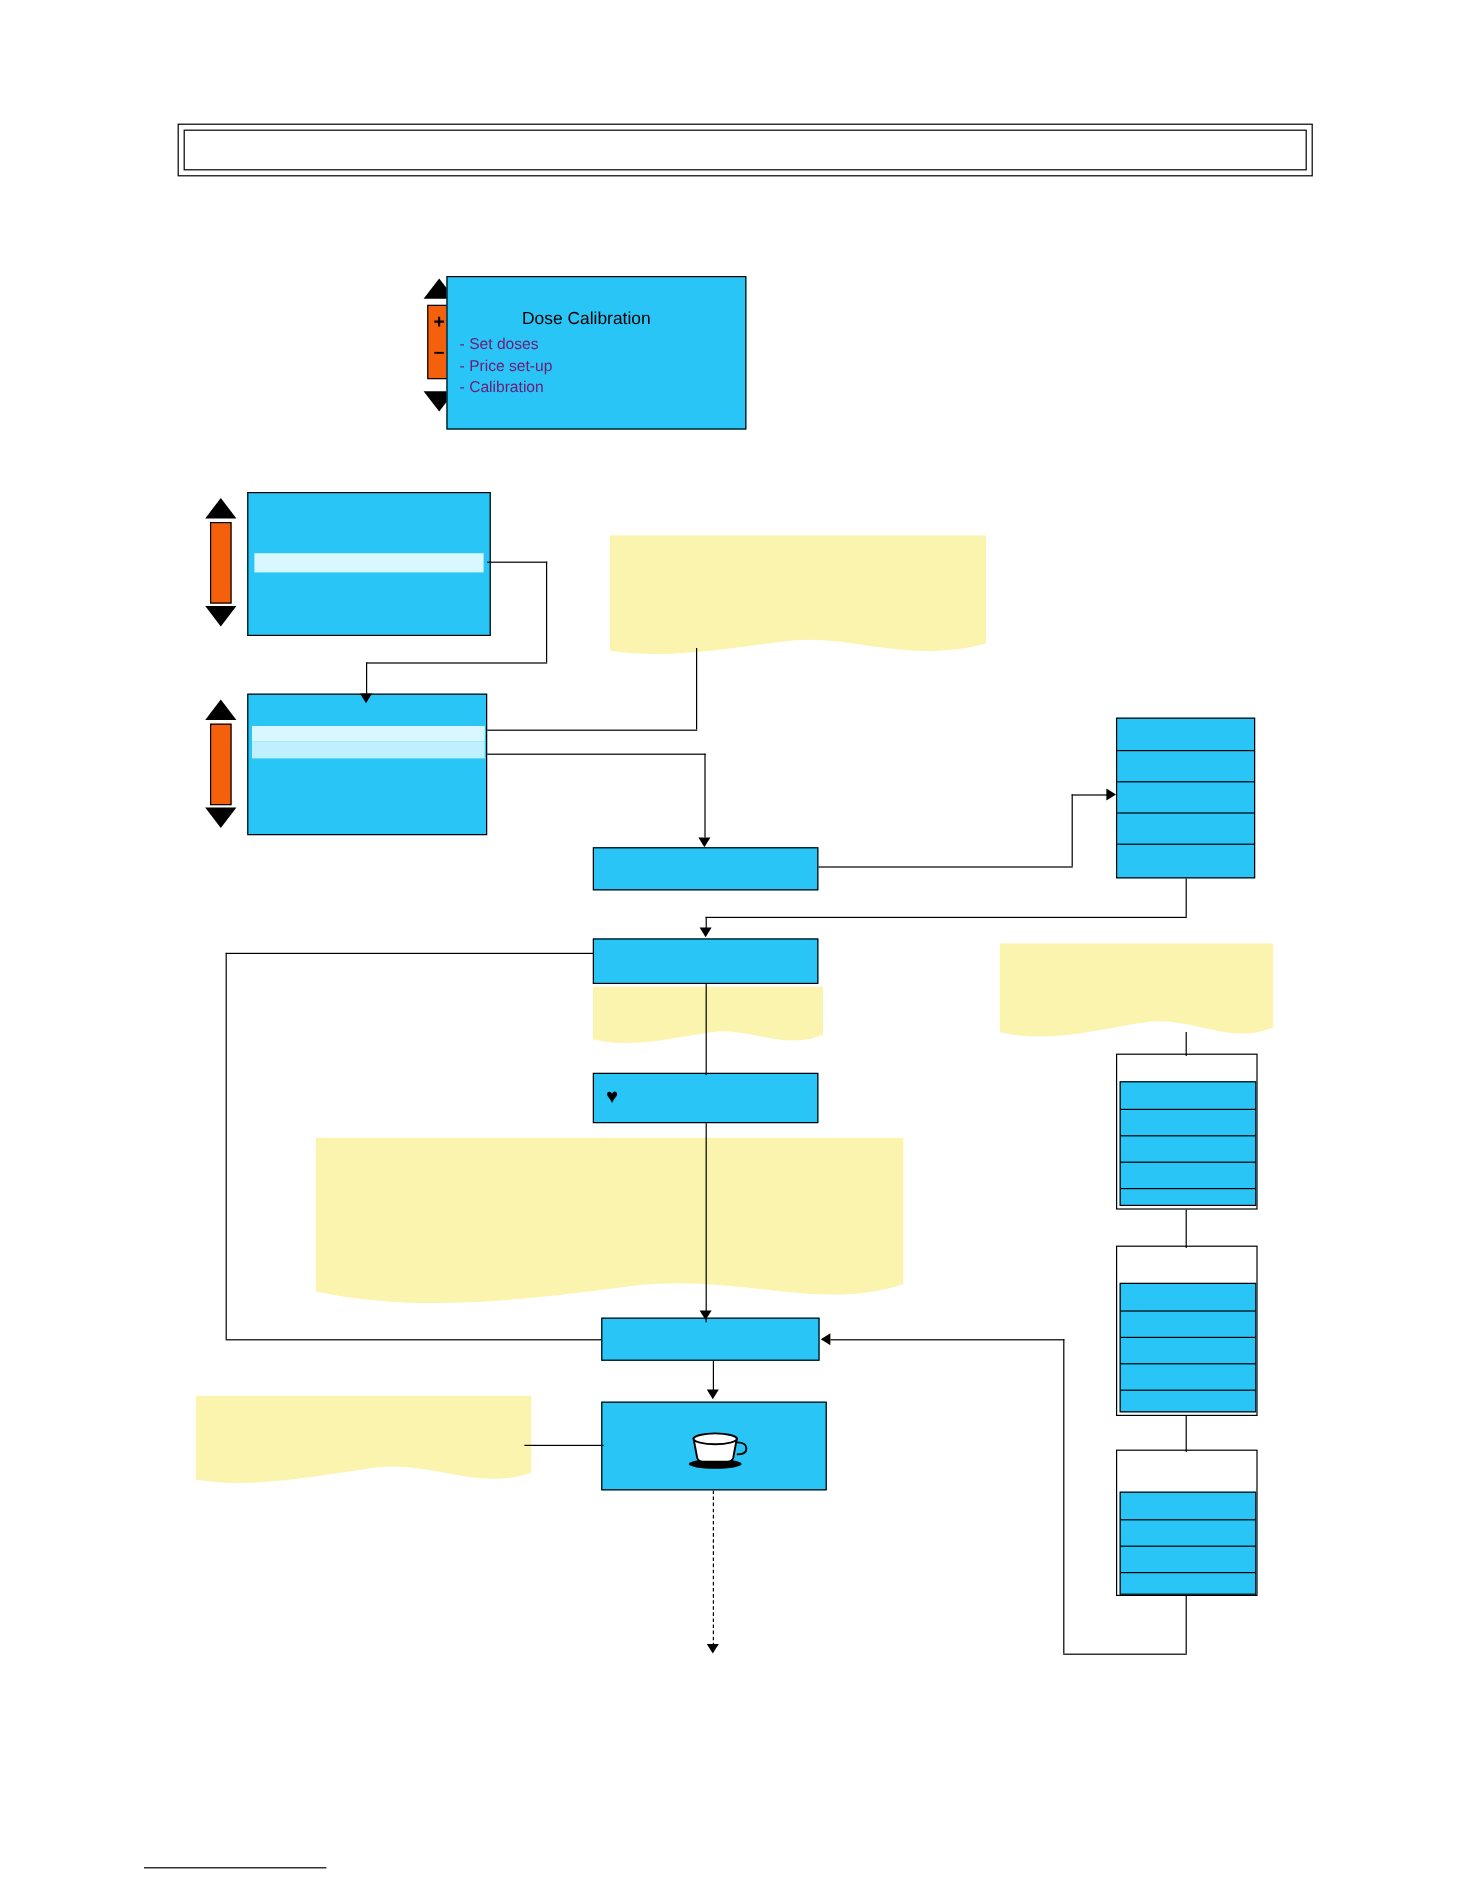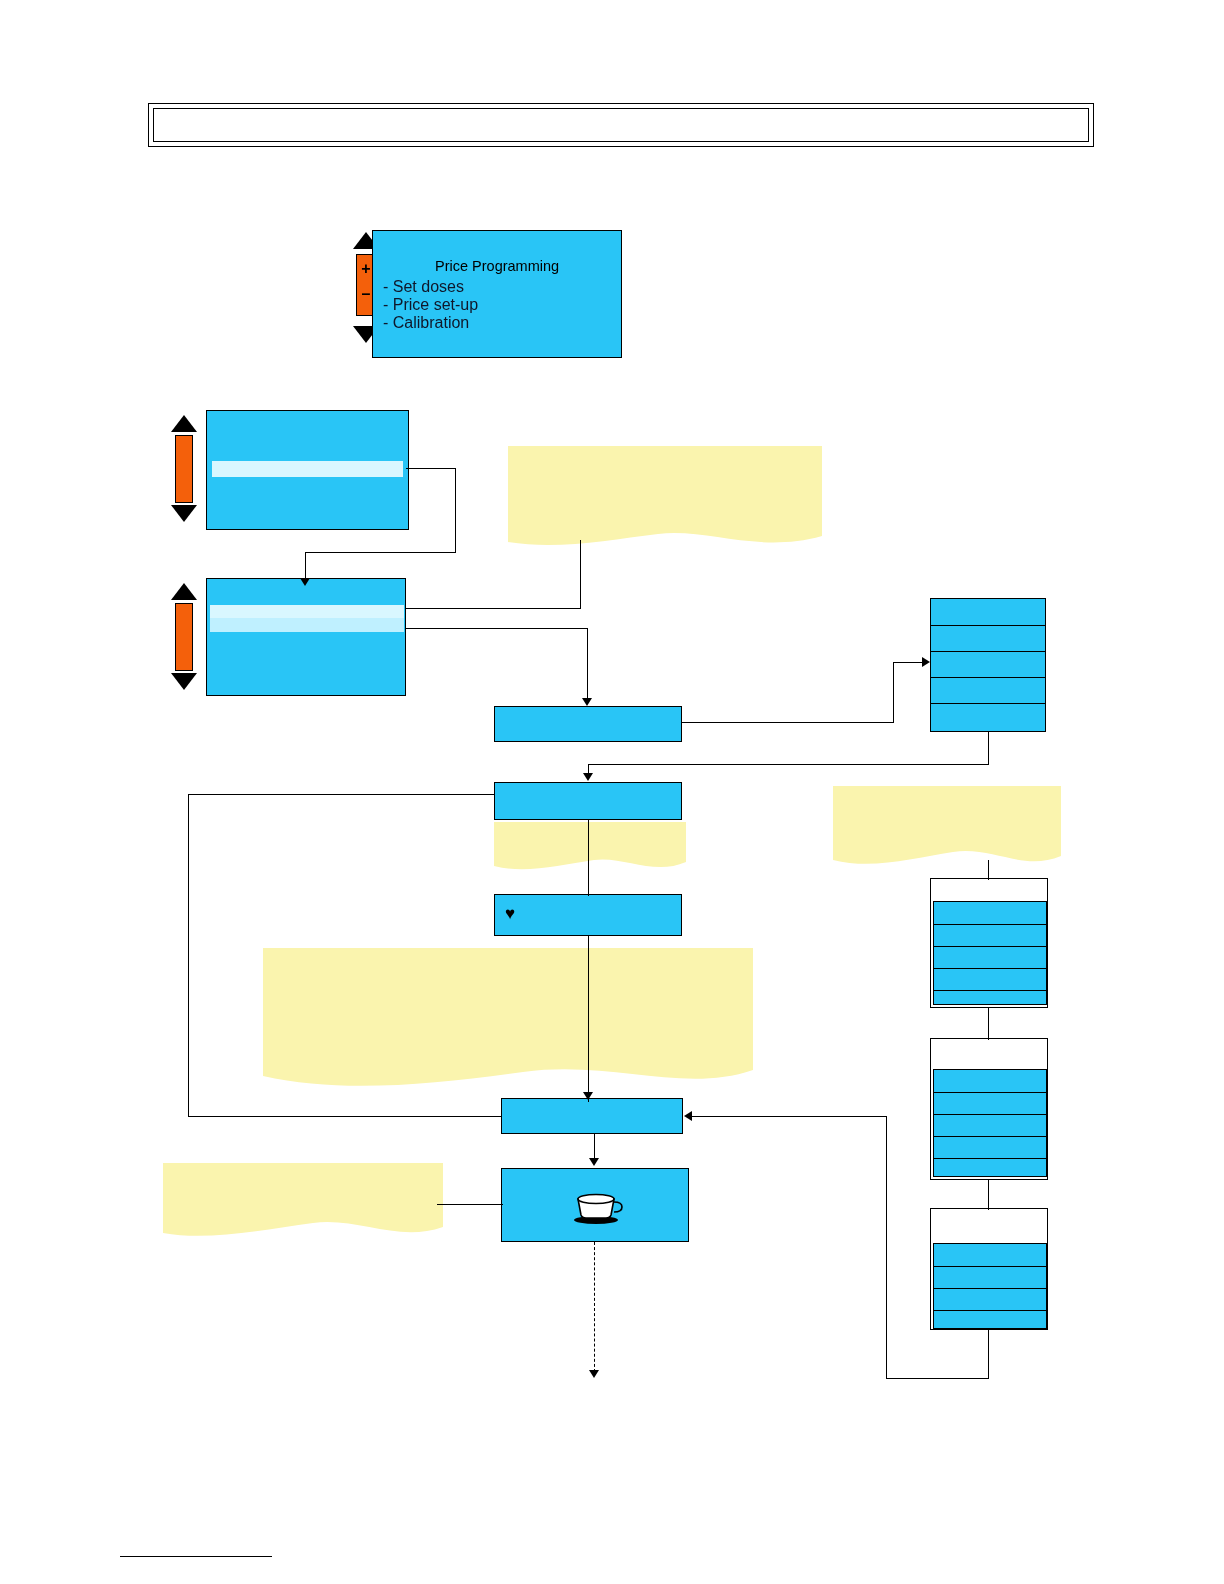--- a/index.html
+++ b/index.html
@@ -11,21 +11,21 @@
     border:1px solid #000;background:#ffffff;box-sizing:border-box;}
   .header-bar-inner{position:absolute;left:4px;top:4px;right:4px;bottom:4px;
     border:1px solid #000;background:#ffffff;box-sizing:border-box;}
   .header-bar-text{position:absolute;left:10px;top:6px;font-size:13px;color:#000;}
 
   
   .lcd{position:absolute;background:#29c5f6;border:1px solid #000;box-sizing:border-box;}
   .lcd-plain{position:absolute;background:#29c5f6;border:1px solid #000;box-sizing:border-box;}
   .white-box{position:absolute;background:#ffffff;border:1px solid #000;box-sizing:border-box;}
 
-  .lcd-text{position:absolute;color:#0f172a;font-size:16px;white-space:pre;line-height:18.5px;}
+  .lcd-text{position:absolute;color:#701a75;font-size:13px;white-space:pre;line-height:18.5px;}
   .lcd-title{position:absolute;color:#000;font-size:14.5px;white-space:pre;}
 
   
   .keypad{position:absolute;}
   .keypad .tri-up{position:absolute;width:0;height:0;border-left:13px solid transparent;
     border-right:13px solid transparent;border-bottom:17px solid #000;}
   .keypad .tri-dn{position:absolute;width:0;height:0;border-left:13px solid transparent;
     border-right:13px solid transparent;border-top:17px solid #000;}
   .keypad .bar{position:absolute;background:#f4600b;border:1px solid #000;box-sizing:border-box;}
   .keypad .sign{position:absolute;color:#000;font-size:16px;font-weight:bold;text-align:center;width:100%;}
@@ -73,21 +73,21 @@
   <div class="keypad" style="left:352px;top:232px;width:28px;height:128px;">
     <div class="tri-up" style="left:1px;top:0px;"></div>
     <div class="bar" style="left:4px;top:22px;width:20px;height:62px;">
       <div class="sign" style="top:5px;">+</div>
       <div class="sign" style="top:30px;">–</div>
     </div>
     <div class="tri-dn" style="left:1px;top:94px;"></div>
   </div>
 
   <div class="lcd" style="left:372px;top:230px;width:250px;height:128px;">
-    <div class="lcd-title" style="left:62px;top:27px;">Price Programming</div>
+    <div class="lcd-title" style="left:62px;top:27px;">Dose Calibration</div>
     <div class="lcd-text" style="left:10px;top:47px;">- Set doses</div>
     <div class="lcd-text" style="left:10px;top:65px;">- Price set-up</div>
     <div class="lcd-text" style="left:10px;top:83px;">- Calibration</div>
   </div>
 
   <div class="keypad" style="left:170px;top:415px;width:28px;height:112px;">
     <div class="tri-up" style="left:1px;top:0px;"></div>
     <div class="bar" style="left:5px;top:20px;width:18px;height:68px;"></div>
     <div class="tri-dn" style="left:1px;top:90px;"></div>
   </div>

